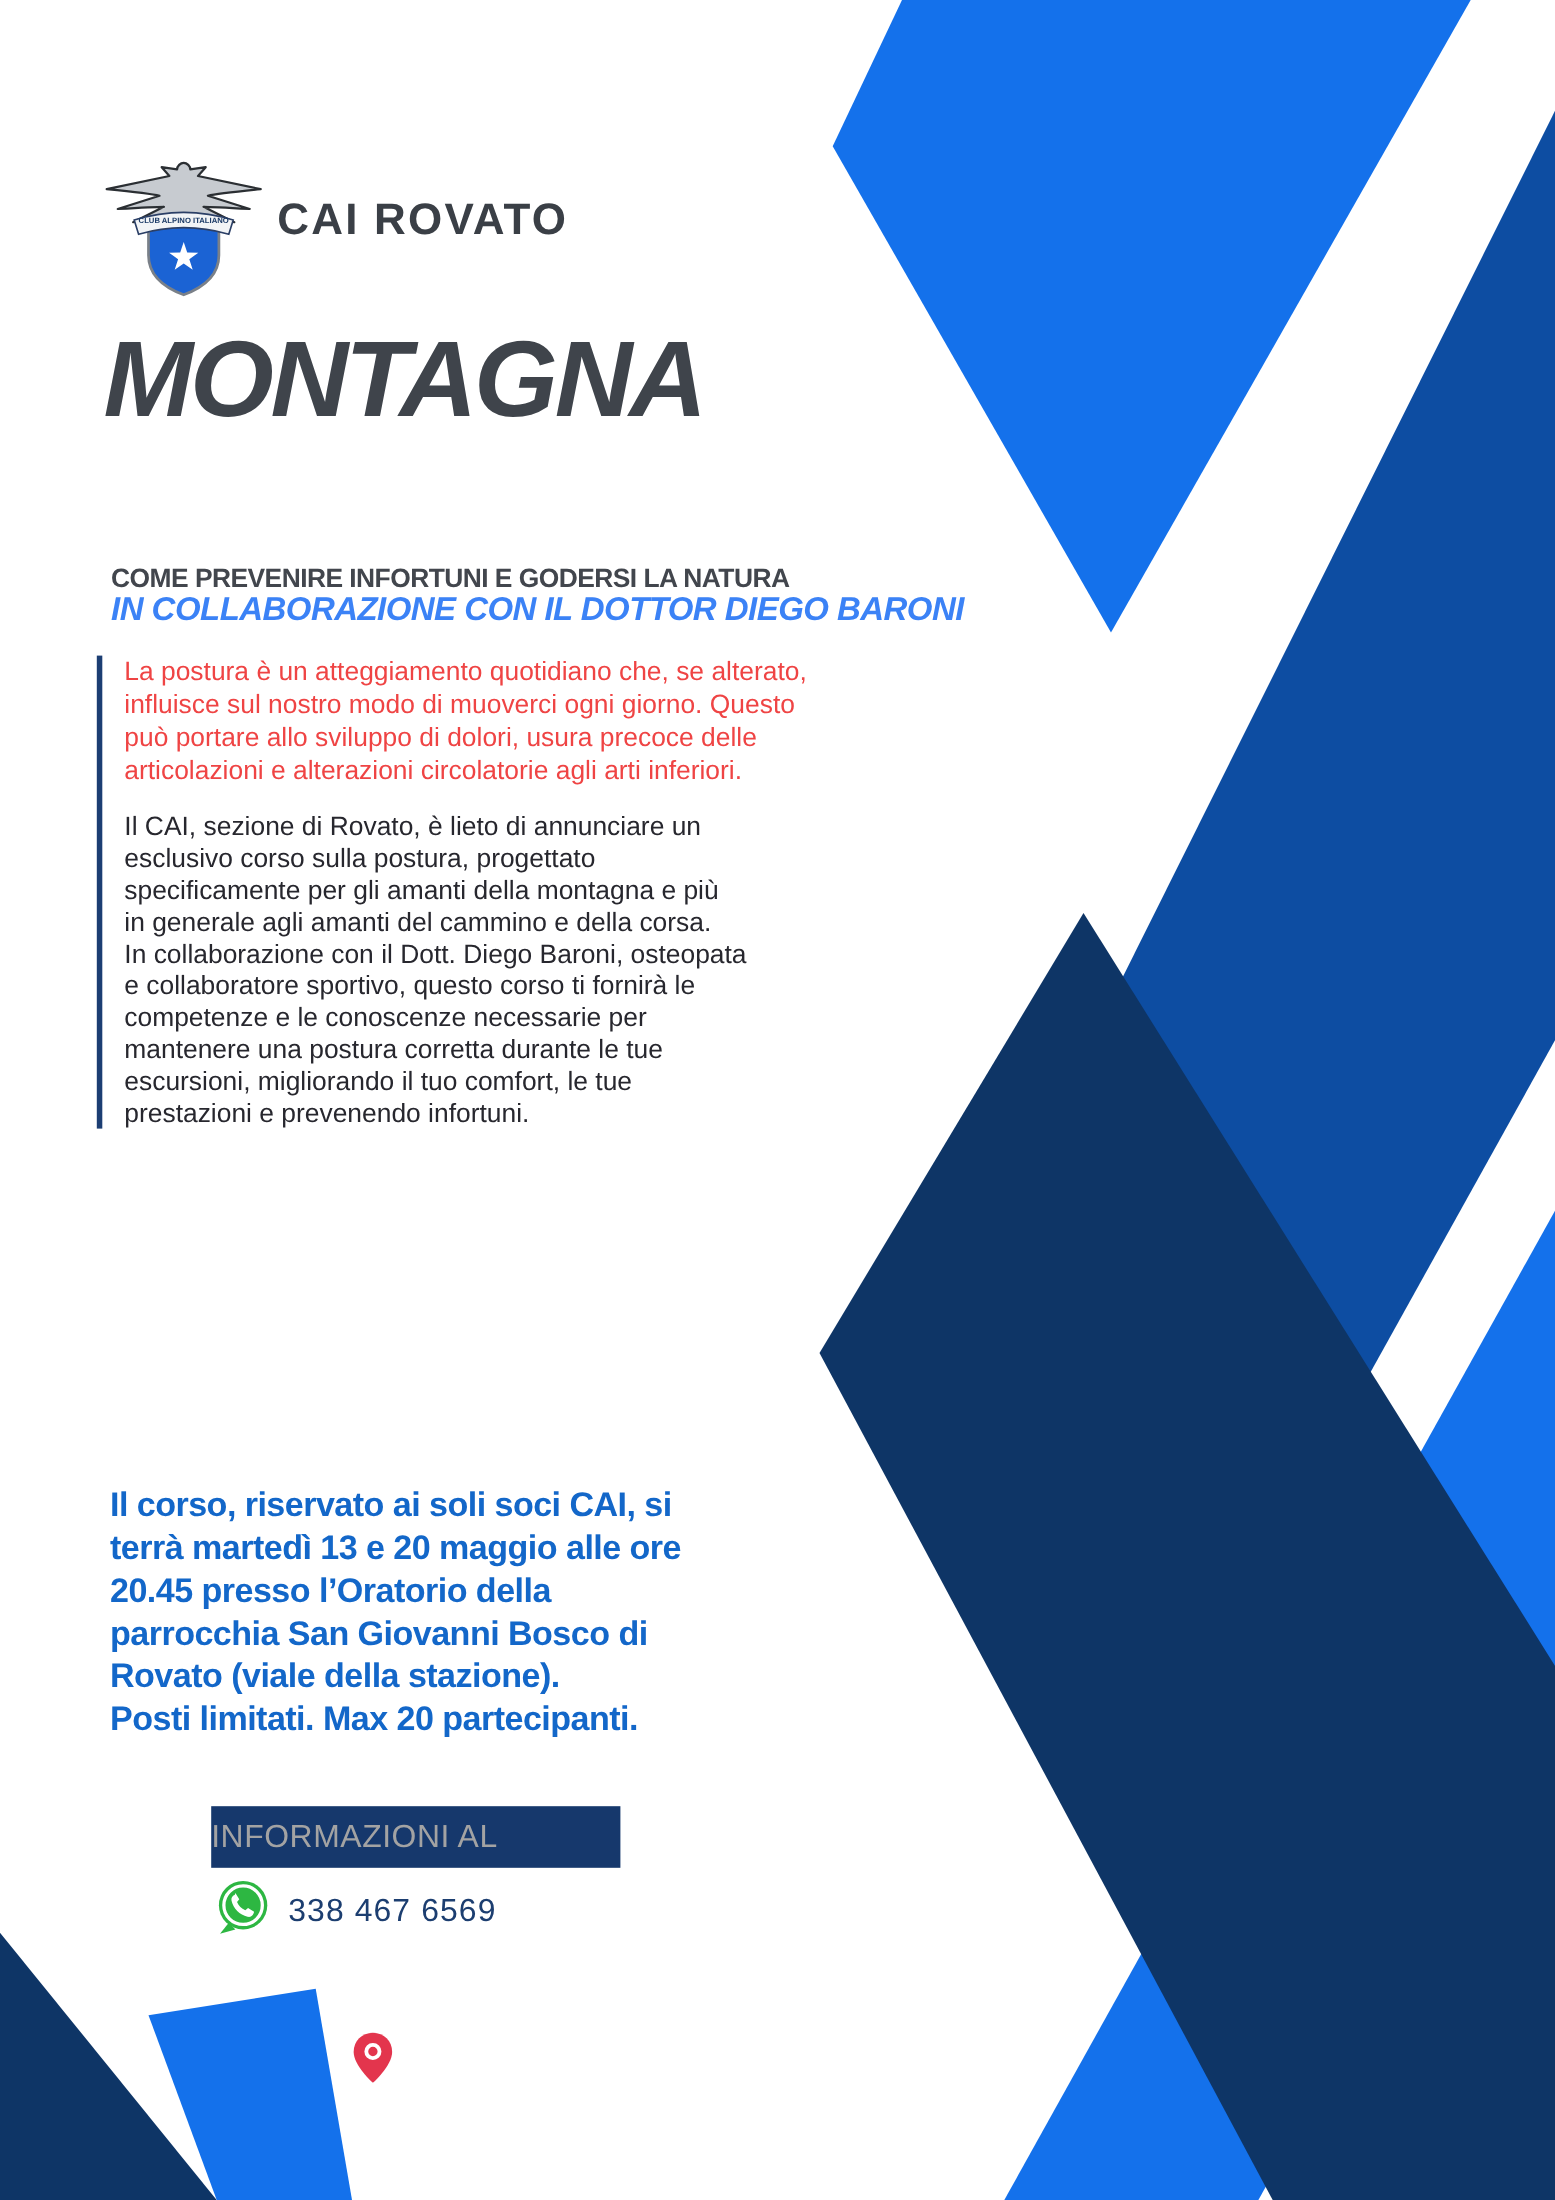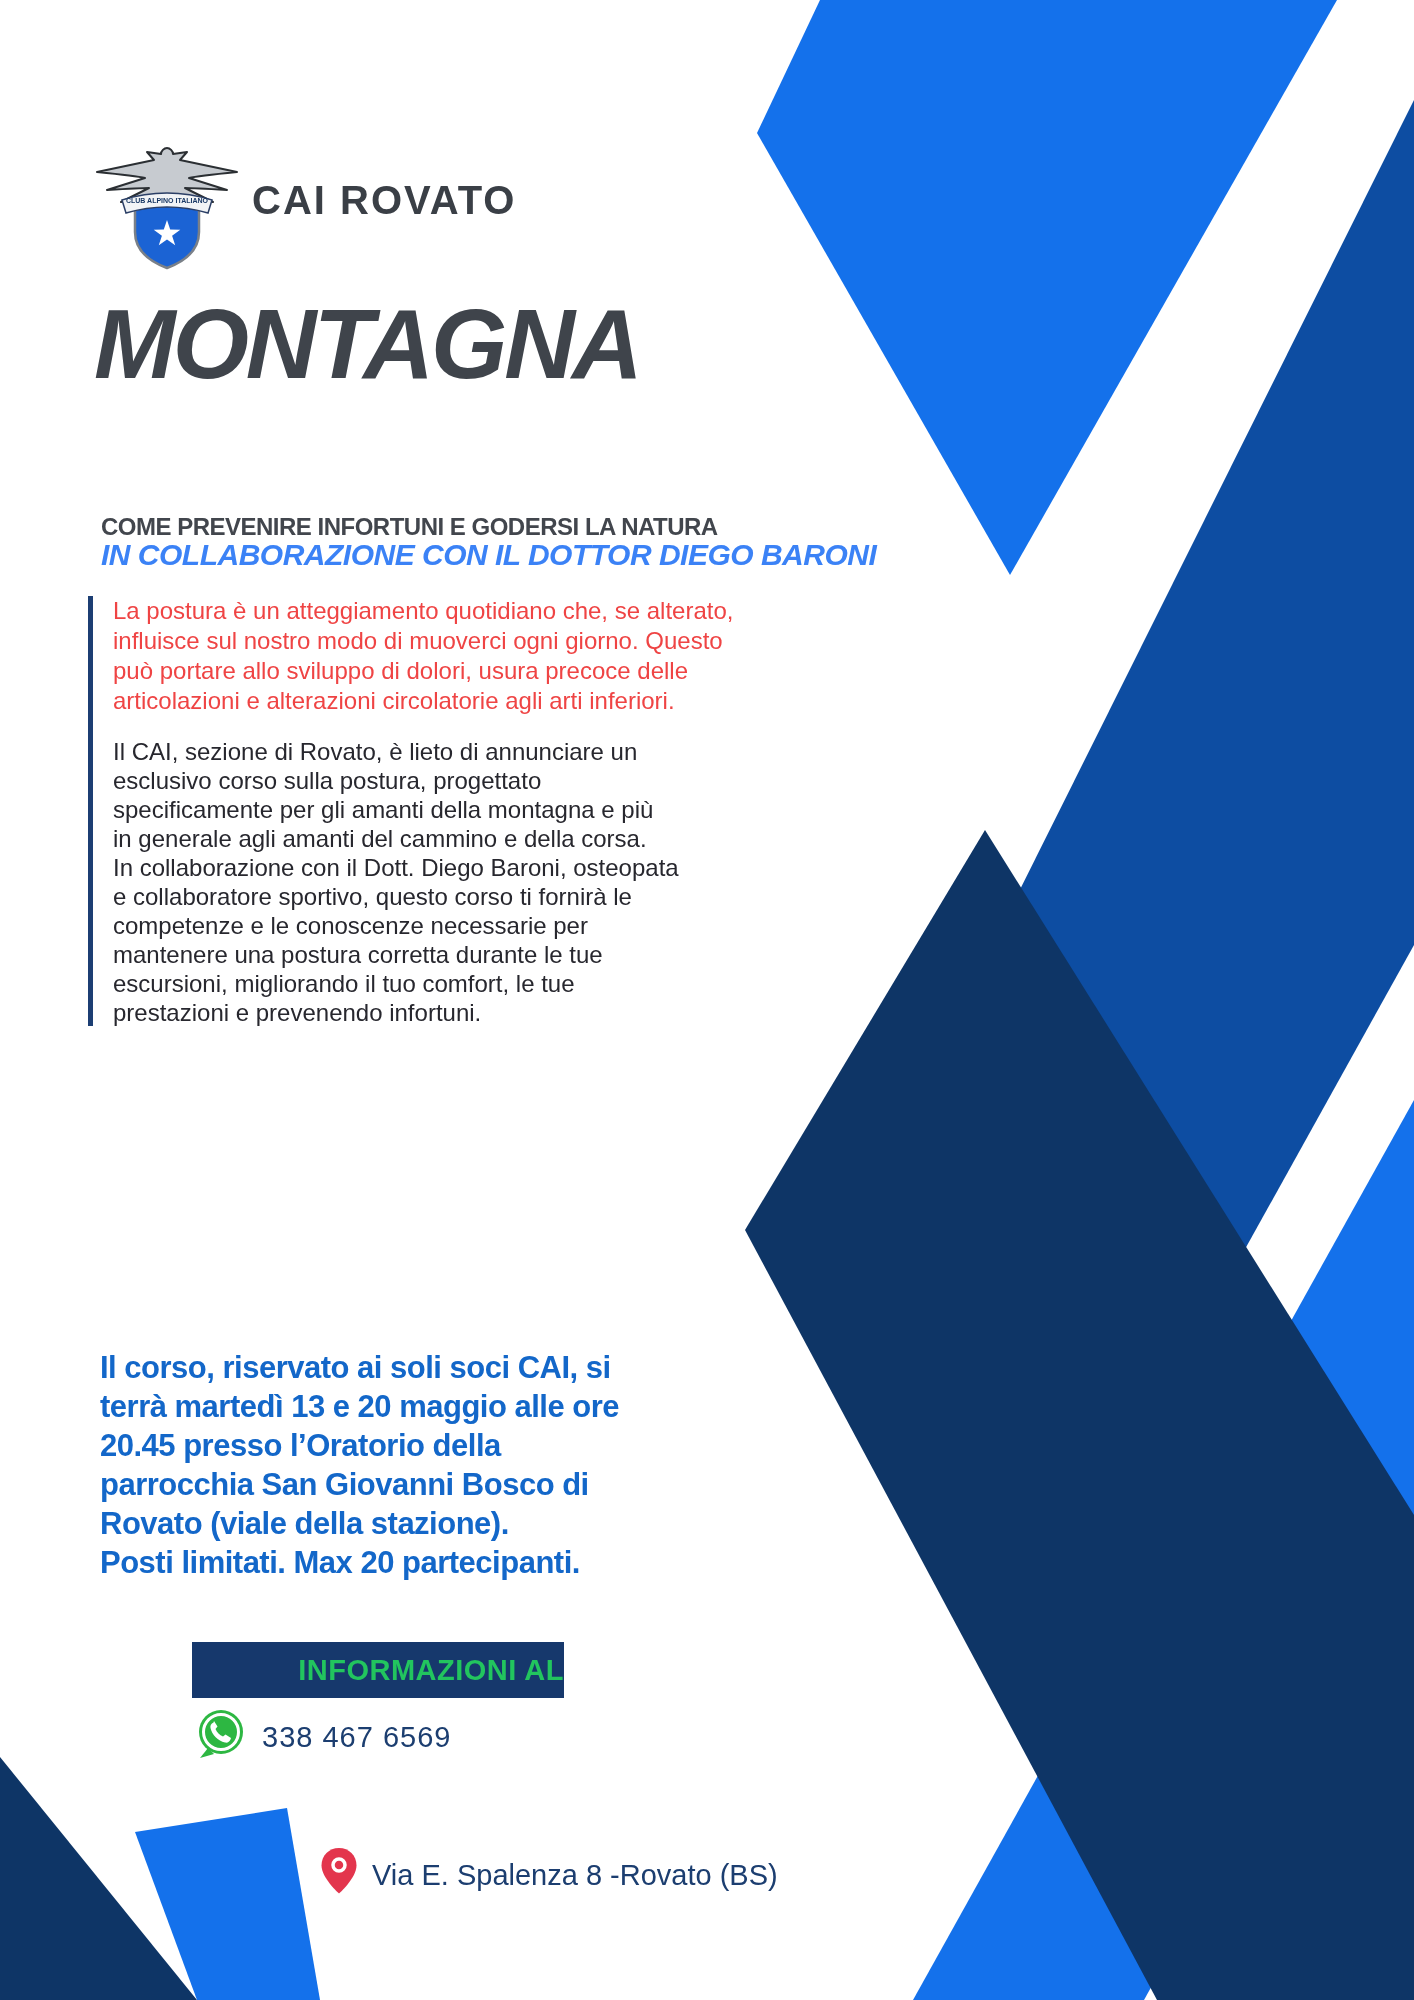--- a/index.html
+++ b/index.html
@@ -42,22 +42,22 @@
   .body-par{
     left:113px;top:697px;width:780px;
     font-size:24px;line-height:29px;color:#27272e;white-space:pre-line;
   }
   .highlight-par{
     left:100px;top:1308px;width:720px;
     font-size:31px;line-height:39px;font-weight:700;color:#1367c9;
     white-space:pre-line;letter-spacing:-0.5px;
   }
   .btn{
-    background:#16386c;color:#22c55e;font-weight:700;
-    display:flex;align-items:center;justify-content:flex-end;
+    background:#16386c;color:#a3a3a3;font-weight:400;
+    display:flex;align-items:center;justify-content:flex-start;
     letter-spacing:0.5px;
   }
   .btn-info{left:192px;top:1602px;width:372px;height:56px;font-size:29px;}
   .btn-iscr{left:298px;top:1740px;width:396px;height:58px;font-size:29px;}
   .phone-text{left:262px;top:1681px;font-size:29px;color:#1c3e70;letter-spacing:1px;}
   .address-text{left:372px;top:1819px;font-size:29px;color:#1c3e70;}
   .wa-icon{left:196px;top:1668px;}
   .pin-icon{left:316px;top:1806px;}
   .emblem{left:92px;top:94px;}
 </style>
@@ -136,16 +136,15 @@
       <circle cx="25" cy="24" r="17.5" fill="none" stroke="#ffffff" stroke-width="3"></circle>
       <path d="M17.5 14.5 c-2.5 1 -3.5 3 -3 5.5 c1.5 7 7.5 13 14.5 14.5 c2.5 0.5 4.5 -0.5 5.5 -3 l0.5 -1.5 -5.5 -3.5 -2.5 2 c-3.5 -1.5 -6 -4 -7.5 -7.5 l2 -2.5 -3.5 -5.5 z" fill="#ffffff"></path>
     </svg>
     <div class="abs phone-text">338 467 6569</div>
 
 
     <svg class="abs pin-icon" width="46" height="50" viewBox="0 0 46 50">
       <path d="M23 2 C13 2 5.5 9.5 5.5 19.5 c0 12.5 17.5 28 17.5 28 s17.5 -15.5 17.5 -28 C40.5 9.5 33 2 23 2 z" fill="#E3354D"></path>
       <circle cx="23" cy="19" r="6" fill="none" stroke="#ffffff" stroke-width="3.5"></circle>
     </svg>
-    <div class="abs address-text">Via E. Spalenza 8 -Rovato (BS)</div>
 
   </div>
 </div>
 
 </body></html>

